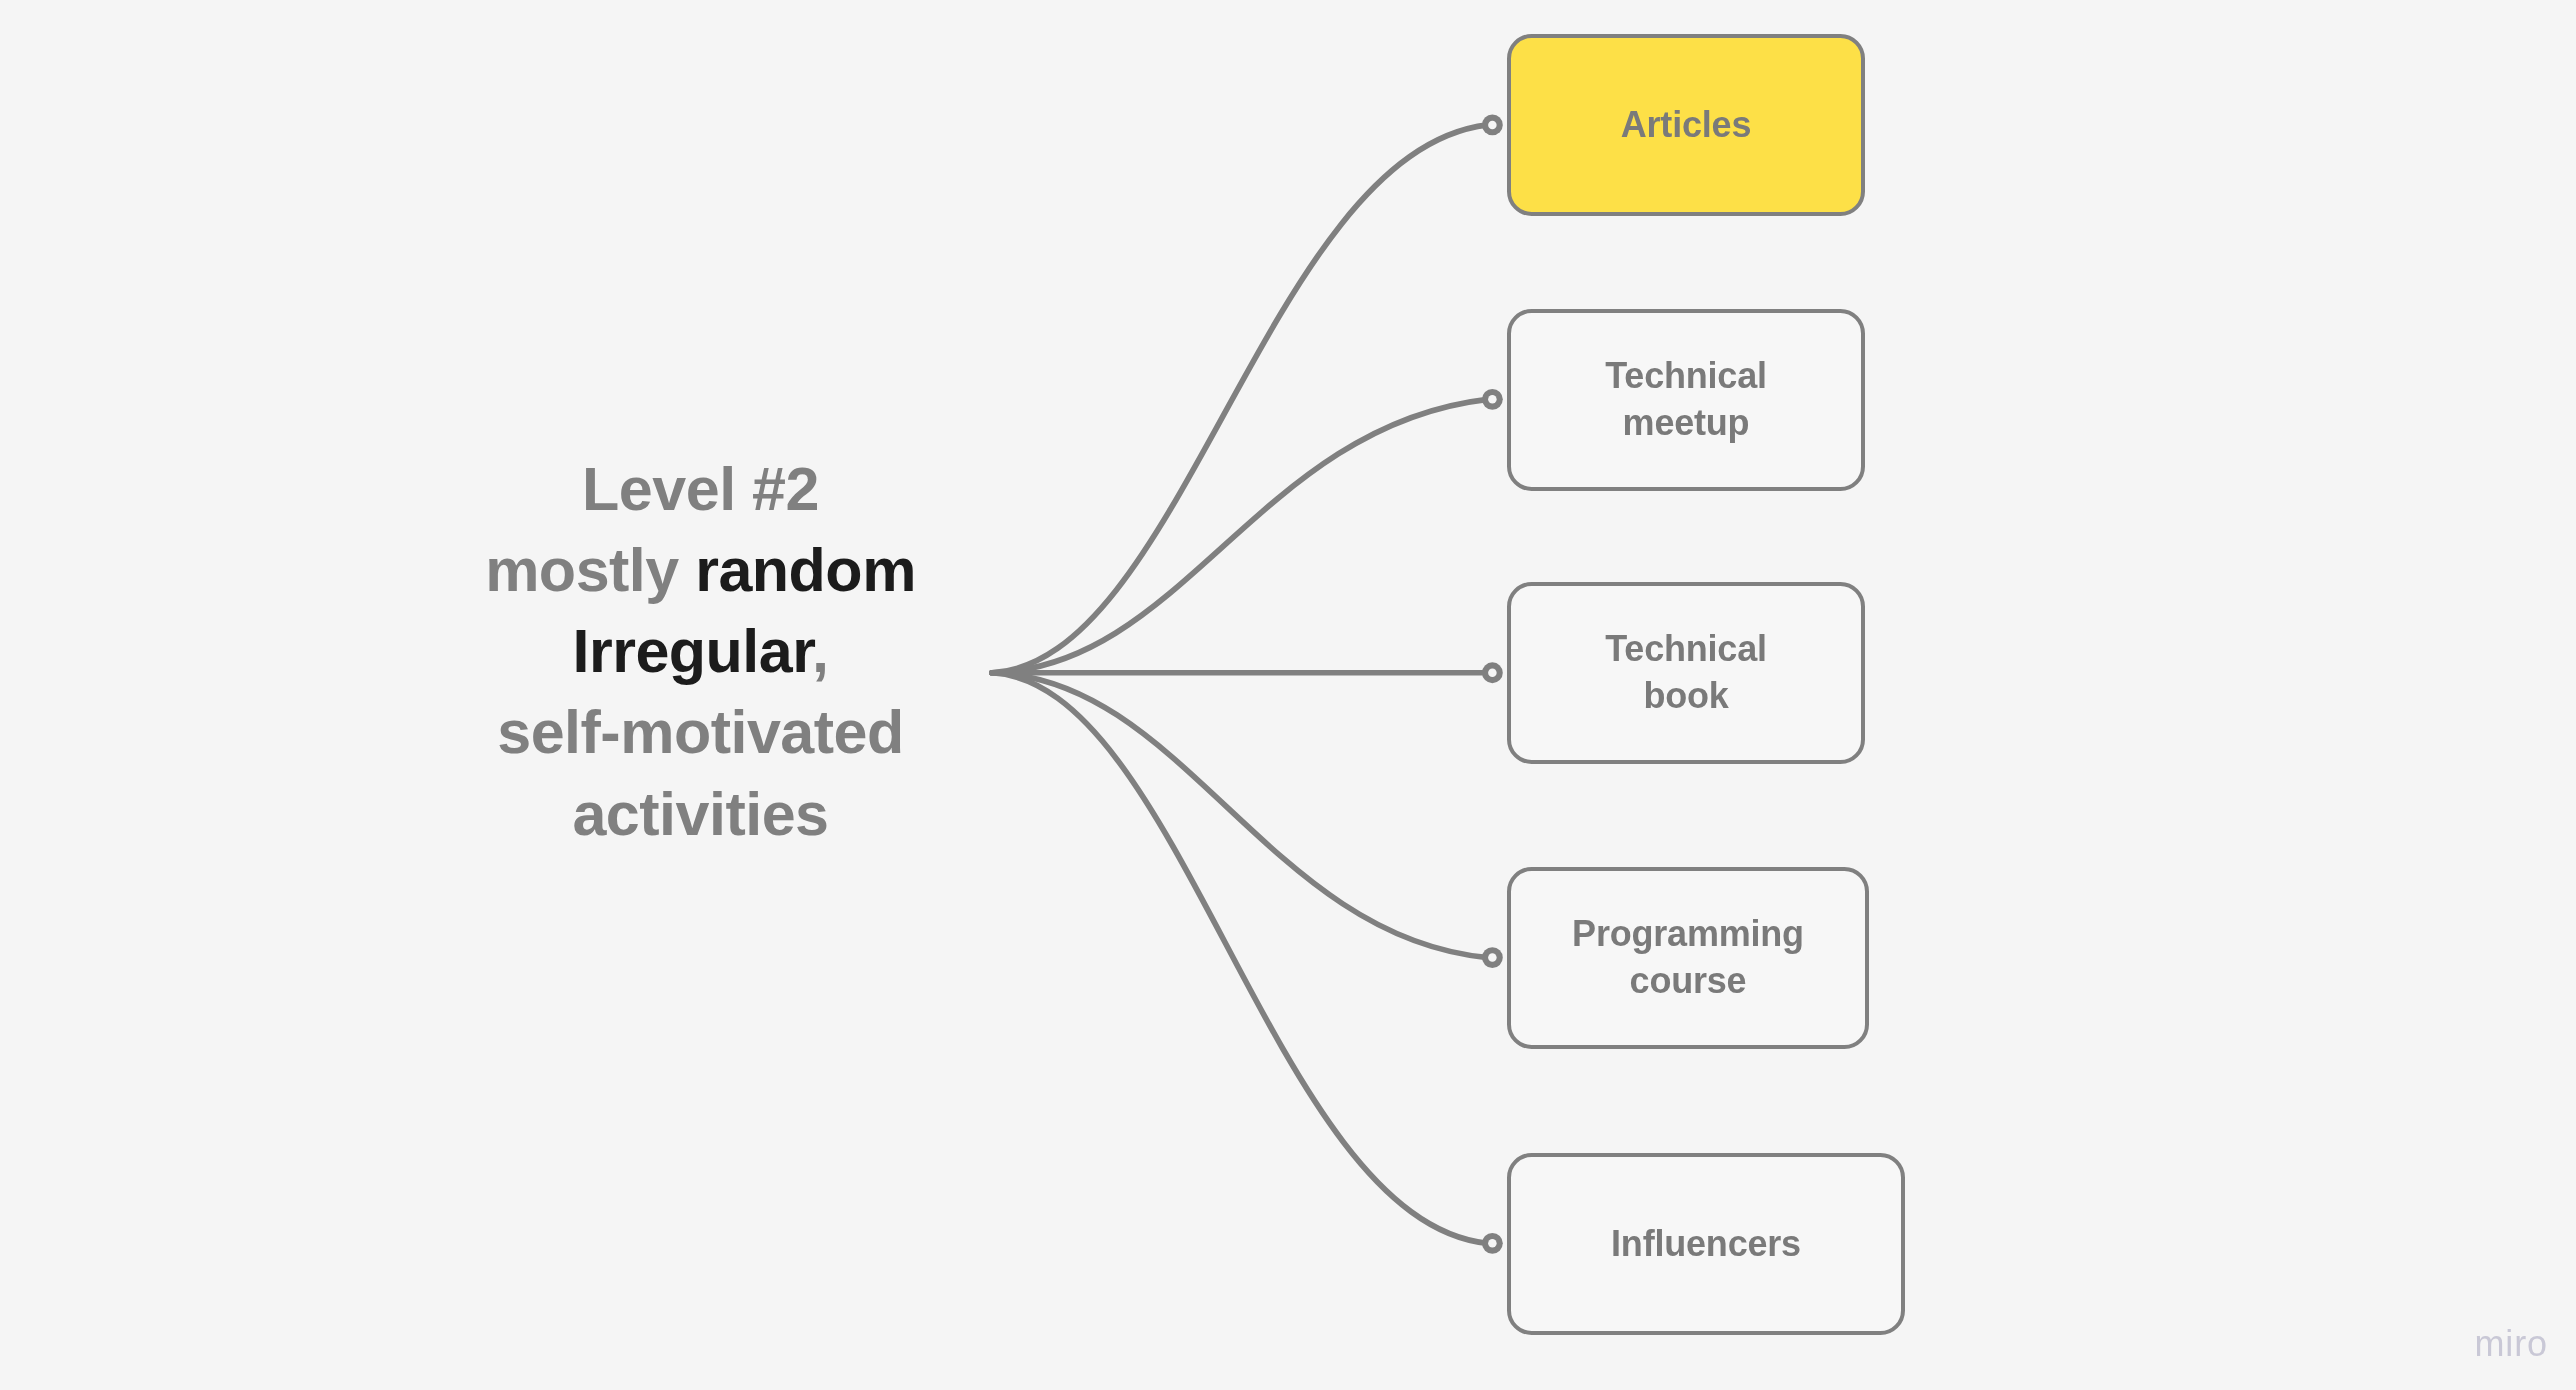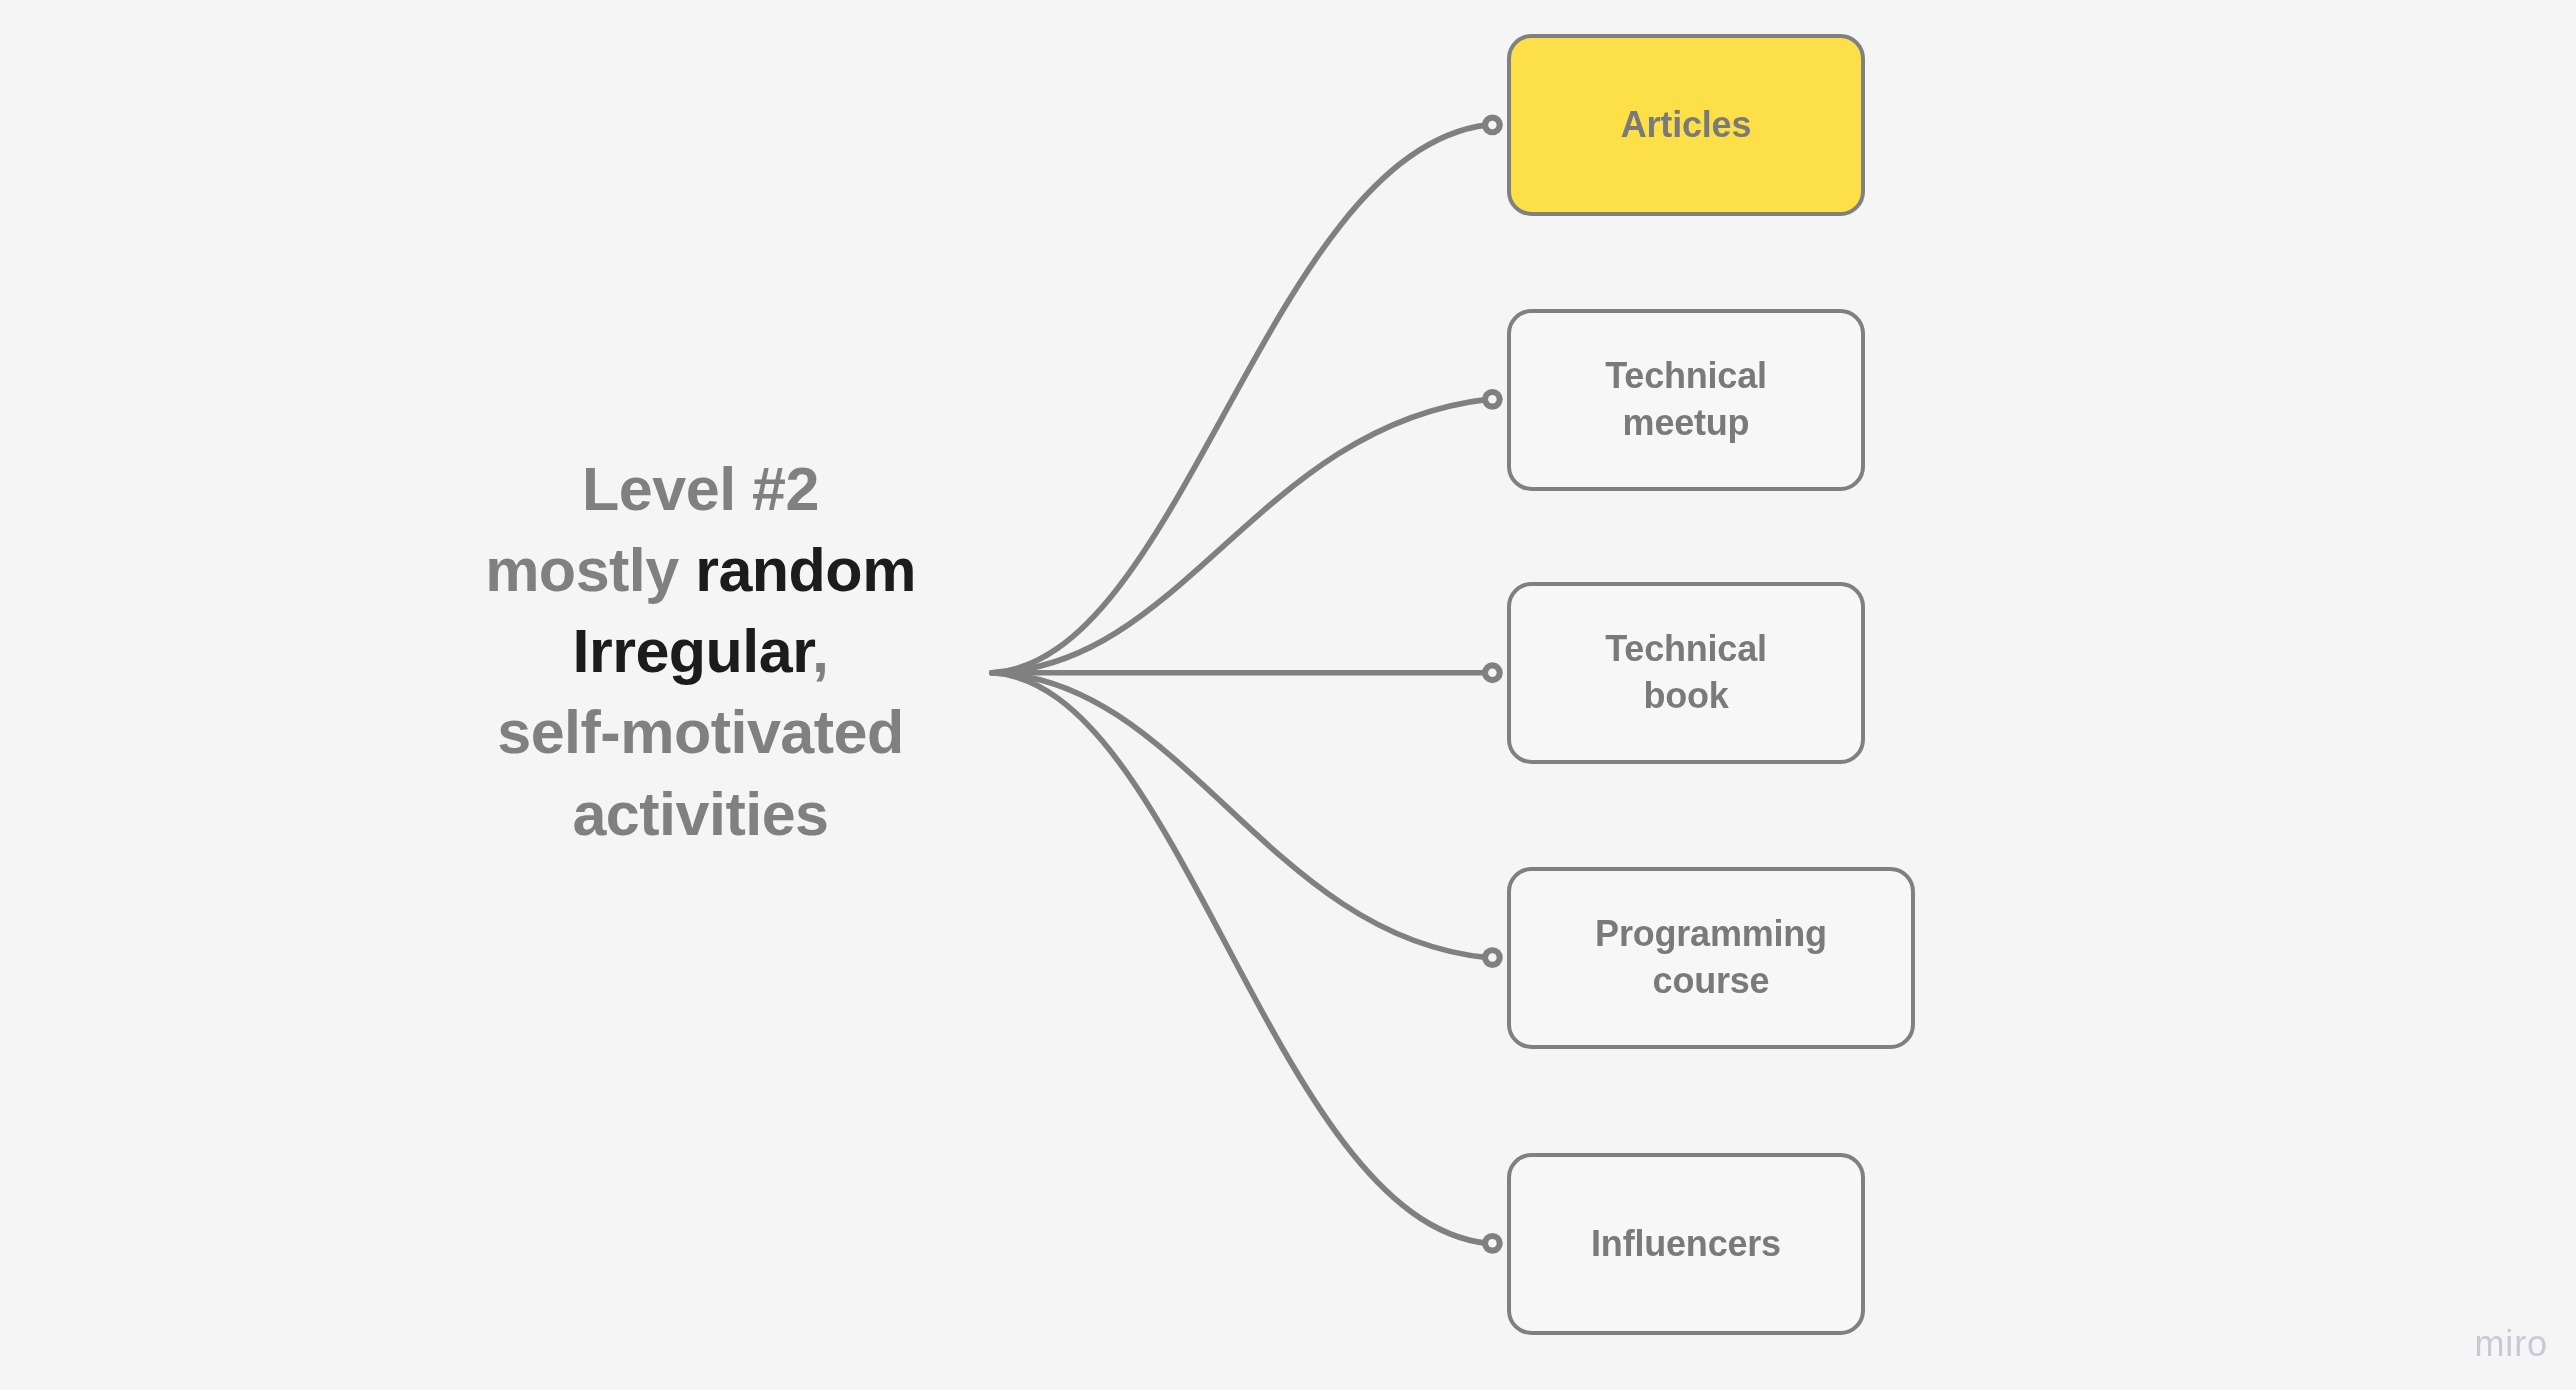--- a/index.html
+++ b/index.html
@@ -139,25 +139,25 @@
         <span class="node-label" style="color: rgb(122, 122, 122);">Articles</span>
       </div>
       <div class="node-box" style="left: 1507px; top: 309px; width: 358px; height: 182px; border-color: rgb(128, 128, 128); background: rgb(247, 247, 247);">
         <span class="node-label" style="color: rgb(122, 122, 122);">Technical
 meetup</span>
       </div>
       <div class="node-box" style="left: 1507px; top: 582px; width: 358px; height: 182px; border-color: rgb(128, 128, 128); background: rgb(247, 247, 247);">
         <span class="node-label" style="color: rgb(122, 122, 122);">Technical
 book</span>
       </div>
-      <div class="node-box" style="left: 1507px; top: 867px; width: 408px; height: 182px; border-color: rgb(128, 128, 128); background: rgb(247, 247, 247);">
+      <div class="node-box" style="left: 1507px; top: 867px; width: 362px; height: 182px; border-color: rgb(128, 128, 128); background: rgb(247, 247, 247);">
         <span class="node-label" style="color: rgb(122, 122, 122);">Programming
 course</span>
       </div>
-      <div class="node-box" style="left: 1507px; top: 1153px; width: 358px; height: 182px; border-color: rgb(128, 128, 128); background: rgb(247, 247, 247);">
+      <div class="node-box" style="left: 1507px; top: 1153px; width: 398px; height: 182px; border-color: rgb(128, 128, 128); background: rgb(247, 247, 247);">
         <span class="node-label" style="color: rgb(122, 122, 122);">Influencers</span>
       </div>
     </div>
 
   <div id="watermark" style="color: rgb(201, 200, 214);">miro</div>
 
 </div>
 
 
 </body></html>

